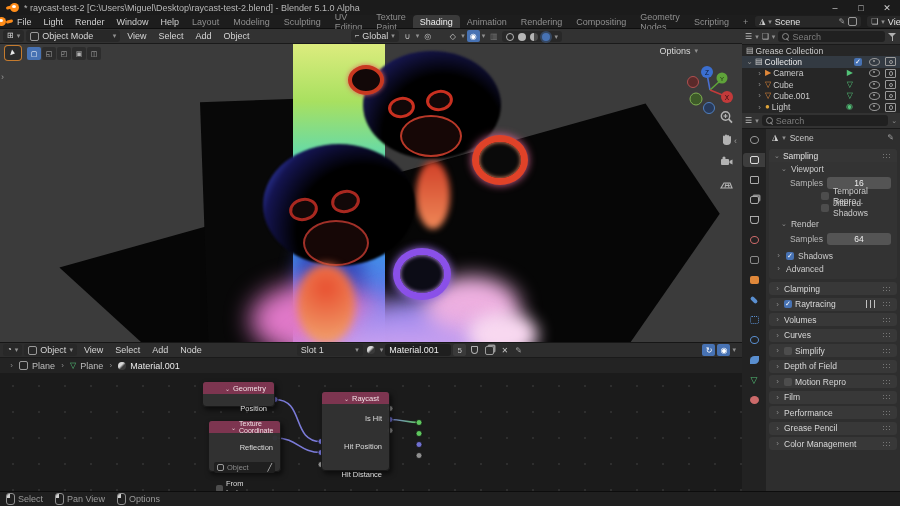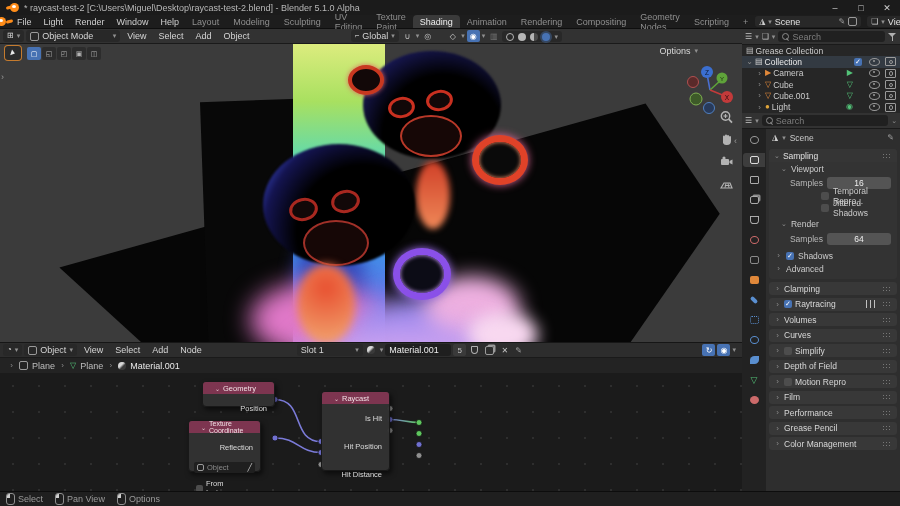--- a/index.html
+++ b/index.html
@@ -93,21 +93,21 @@
   .grip{margin-left:auto;width:10px;height:6px;background-image:radial-gradient(#777 0.8px,transparent 0.9px);background-size:3px 3px;}
   .sliders-ic{width:9px;height:8px;background:repeating-linear-gradient(90deg,#c0c0c0 0 1px,transparent 1px 4px);}
   .pin-ic{color:#9a9a9a;font-size:8px;margin-left:auto;}
 
   
   #se-header{left:0;top:342px;width:742px;height:16px;background:#2d2d2d;display:flex;align-items:center;gap:2px;border-top:1px solid #161616;border-bottom:1px solid #1a1a1a;box-sizing:border-box;}
   #se-crumb{left:0;top:358px;width:742px;height:15px;background:#232323;display:flex;align-items:center;gap:4px;padding-left:8px;color:#bdbdbd;box-sizing:border-box;}
   #se-canvas{left:0;top:373px;width:742px;height:118px;background-color:#1b1b1b;overflow:hidden;
     background-image:radial-gradient(#2e2e2e 1px,transparent 1.2px);background-size:26px 26px;}
   .node{position:absolute;background:rgba(50,50,50,.96);border-radius:4px;border:1px solid #181818;box-shadow:2px 3px 5px rgba(0,0,0,.55);font-size:7.5px;color:#dcdcdc;box-sizing:border-box;}
-  .nhead{height:12px;border-radius:3px 3px 0 0;display:flex;align-items:center;gap:3px;padding:0 12px;color:#f0dfe4;}
+  .nhead{height:12px;border-radius:3px 3px 0 0;display:flex;align-items:center;gap:3px;padding:0 22px;color:#f0dfe4;}
   .nhead .chev{color:#e8ccd4;font-size:6px;}
   .in-hd{background:#7d3550;}
   .out-hd{background:#5e2e3f;}
   .nrow{height:28px;display:flex;align-items:center;padding:0 7px;}
   .nrow.r{justify-content:flex-end;}
   .nfield{background:#4f4f4f;border-radius:2px;margin:1px 5px;height:11px;display:flex;align-items:center;justify-content:space-between;padding:0 4px;color:#e8e8e8;}
   .nobj{background:#1f1f1f;border-radius:2px;margin:1px 5px;height:11px;display:flex;align-items:center;gap:3px;padding:0 3px;color:#8a8a8a;}
   .ndd{background:#262626;border-radius:2px;margin:1px 5px;height:11px;display:flex;align-items:center;justify-content:space-between;padding:0 4px;color:#d8d8d8;}
 
   
@@ -610,21 +610,21 @@
   <div class="node" style="left:202px;top:8px;width:73px;height:26px">
     <div class="nhead in-hd">
         <span class="chev">⌄</span>
         <span>Geometry</span>
       </div>
     <div class="nrow r">
         <span>Position</span>
       </div>
   </div>
 
-  <div class="node" style="left:188px;top:47px;width:73px;height:52px">
+  <div class="node" style="left:208px;top:47px;width:73px;height:52px">
     <div class="nhead in-hd">
         <span class="chev">⌄</span>
         <span style="font-size:7px">Texture Coordinate</span>
       </div>
     <div class="nrow r">
         <span>Reflection</span>
       </div>
     <div class="nobj">
       <span class="mini-ic" style="width:7px;height:7px"></span>
       <span>Object</span>

